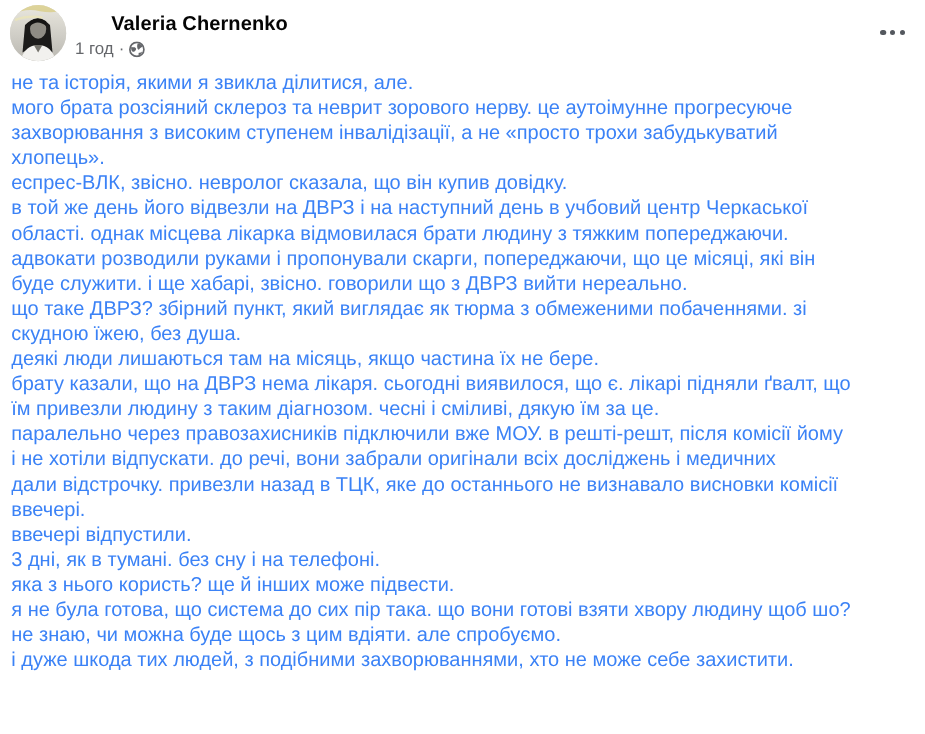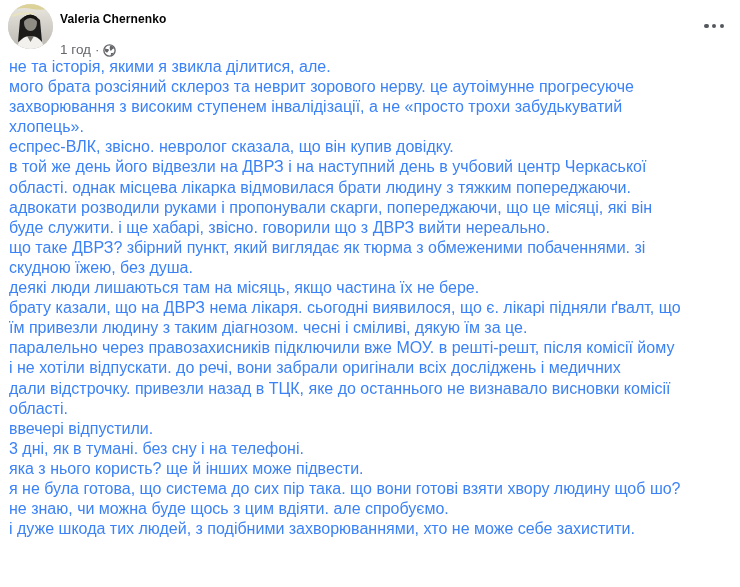--- a/index.html
+++ b/index.html
@@ -36,32 +36,33 @@
     flex: 0 0 45px;
     cursor: pointer;
     background: #d9d7d0;
   }
   .avatar svg { display: block; }
   .header-text {
     margin-left: 7px;
     padding-top: 5px;
   }
   .author-name {
-    font-size: 12px;
+    font-size: 16px;
     font-weight: 700;
     color: #050505;
     line-height: 21px;
     cursor: pointer;
     letter-spacing: .1px;
+    margin-left: 29px;
   }
   .meta-row {
     display: flex;
     align-items: center;
     gap: 4px;
-    margin-top: 11px;
+    margin-top: 0;
     font-size: 13.5px;
     color: #65676B;
     line-height: 17px;
   }
   .meta-sep { color: #65676B; }
   .globe-icon { display: inline-flex; margin-top: 1px; }
   .more-button {
     position: absolute;
     right: 16px;
     top: 17px;
@@ -152,21 +153,21 @@
       <div class="post-line">адвокати розводили руками і пропонували скарги, попереджаючи, що це місяці, які він</div>
       <div class="post-line">буде служити. і ще хабарі, звісно. говорили що з ДВРЗ вийти нереально.</div>
       <div class="post-line">що таке ДВРЗ? збірний пункт, який виглядає як тюрма з обмеженими побаченнями. зі</div>
       <div class="post-line">скудною їжею, без душа.</div>
       <div class="post-line">деякі люди лишаються там на місяць, якщо частина їх не бере.</div>
       <div class="post-line">брату казали, що на ДВРЗ нема лікаря. сьогодні виявилося, що є. лікарі підняли ґвалт, що</div>
       <div class="post-line">їм привезли людину з таким діагнозом. чесні і сміливі, дякую їм за це.</div>
       <div class="post-line">паралельно через правозахисників підключили вже МОУ. в решті-решт, після комісії йому</div>
       <div class="post-line">і не хотіли відпускати. до речі, вони забрали оригінали всіх досліджень і медичних</div>
       <div class="post-line">дали відстрочку. привезли назад в ТЦК, яке до останнього не визнавало висновки комісії</div>
-      <div class="post-line">області.</div>
+      <div class="post-line">ввечері.</div>
       <div class="post-line">ввечері відпустили.</div>
       <div class="post-line">3 дні, як в тумані. без сну і на телефоні.</div>
       <div class="post-line">яка з нього користь? ще й інших може підвести.</div>
       <div class="post-line">я не була готова, що система до сих пір така. що вони готові взяти хвору людину щоб шо?</div>
       <div class="post-line">не знаю, чи можна буде щось з цим вдіяти. але спробуємо.</div>
       <div class="post-line">і дуже шкода тих людей, з подібними захворюваннями, хто не може себе захистити.</div>
     </div>
 
 </div>
 

